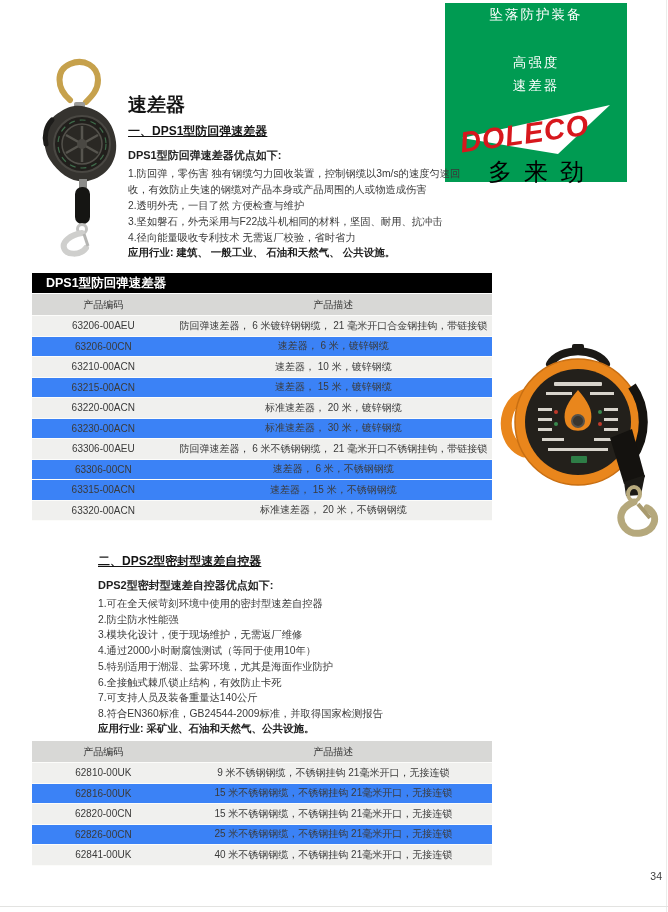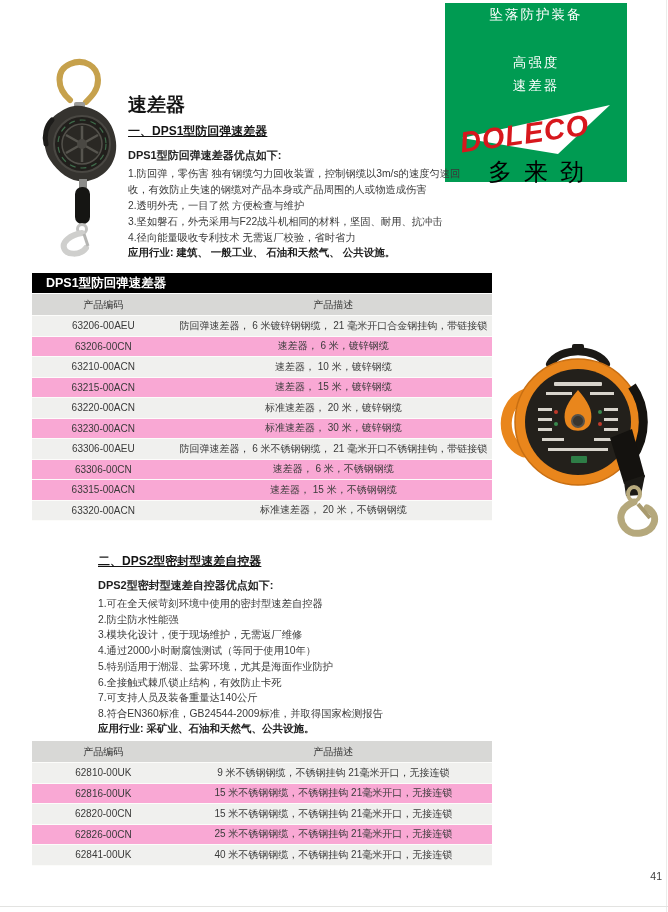--- a/index.html
+++ b/index.html
@@ -30,21 +30,21 @@
   
   .t1bar{position:absolute;left:32px;top:273px;width:460px;height:20px;background:#000000;
          color:#fff;font-size:12.5px;font-weight:bold;line-height:20px;padding-left:14px;
          box-sizing:border-box;}
   table.ptable{position:absolute;left:32px;width:460px;border-collapse:collapse;table-layout:fixed;}
   table.ptable th{background:#d8d8d6;height:19px;font-weight:normal;font-size:10px;color:#3a3a3a;
                   border-bottom:1px solid #fcfcfa;}
   table.ptable td{height:17.5px;font-size:10px;color:#3a3a3a;text-align:center;
                   border-bottom:1px solid #fcfcfa;white-space:nowrap;overflow:hidden;}
   tr.r-even td{background:#f0f0ee;}
-  tr.r-odd td{background:#f9a8d4;}
+  tr.r-odd td{background:#3b82f6;}
   .t1{top:294px;}
   .t2{top:741px;}
   col.c1{width:31%;} col.c2{width:69%;}
 
   .pagenum{position:absolute;left:630px;top:870px;width:32px;text-align:right;
            font-size:10.5px;color:#3c3c3c;}
 
   .photo1{position:absolute;left:30px;top:58px;}
   .photo2{position:absolute;left:498px;top:342px;}
   svg{overflow:visible;}
@@ -247,14 +247,14 @@
           <td>62826-00CN</td>
           <td>25 米不锈钢钢缆，不锈钢挂钩  21毫米开口，无接连锁</td>
         </tr>
       <tr class="r-even">
           <td>62841-00UK</td>
           <td>40 米不锈钢钢缆，不锈钢挂钩  21毫米开口，无接连锁</td>
         </tr>
     </tbody>
   </table>
 
-  <div class="pagenum">41</div>
+  <div class="pagenum">34</div>
 </div>
 
 </body></html>

